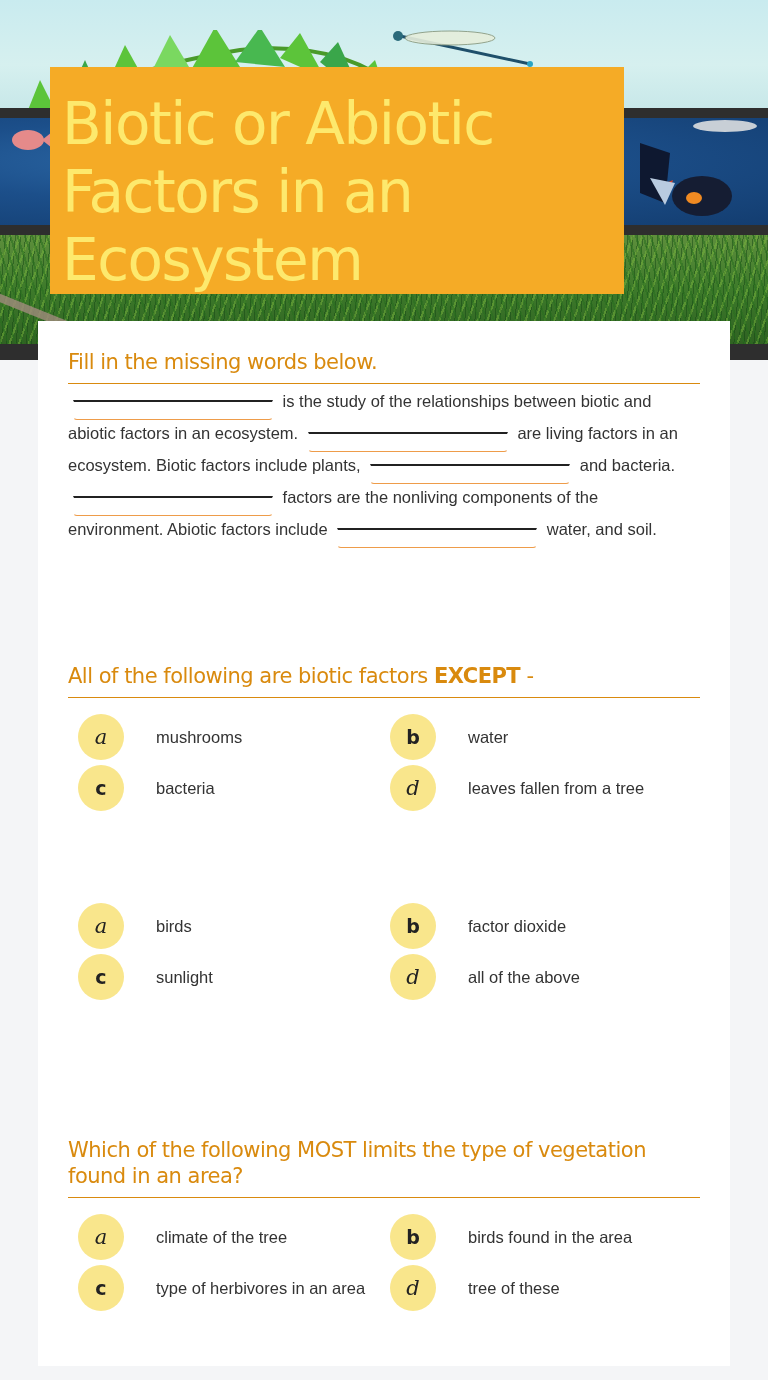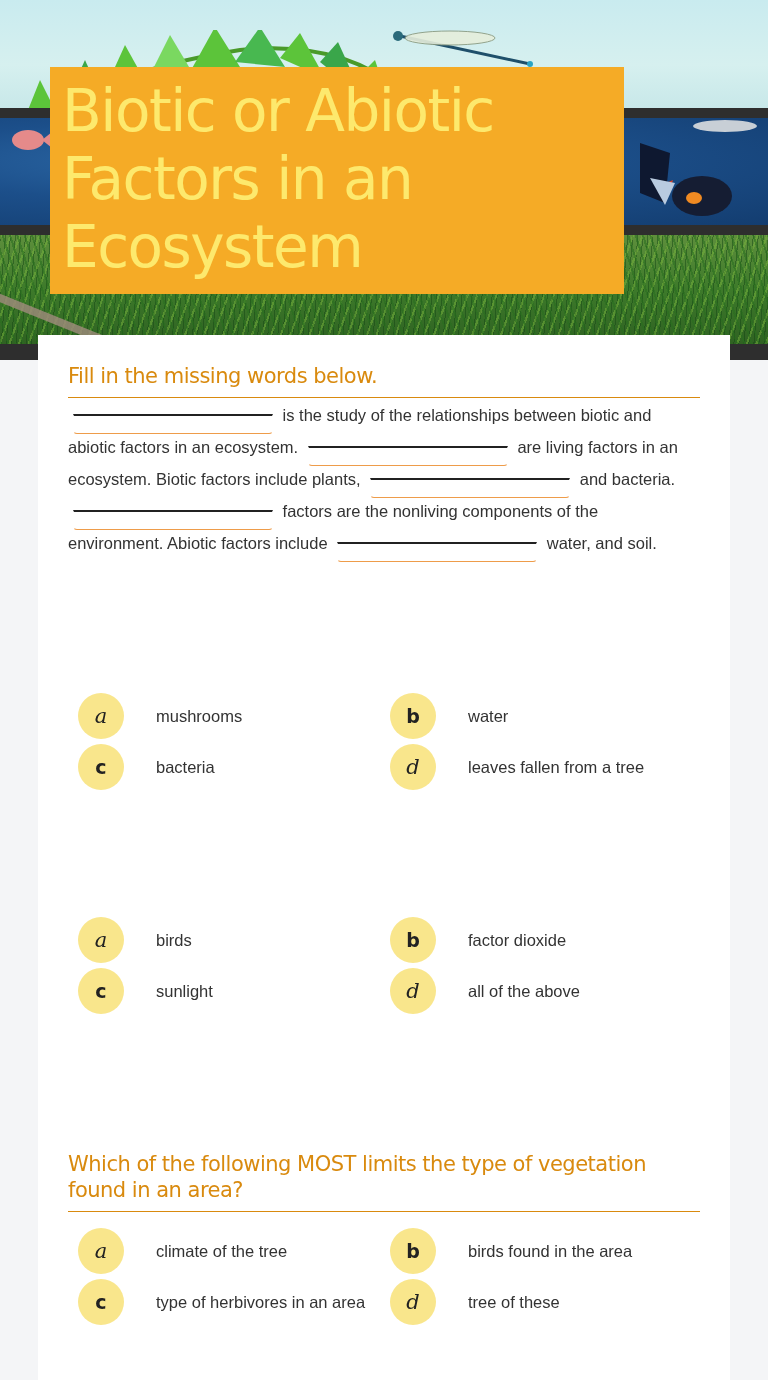--- a/index.html
+++ b/index.html
@@ -41,35 +41,35 @@
         linear-gradient(180deg, #5e8f3c 0%, #3d7a2a 50%, #2f6222 100%);
     }
     .branch {
       position: absolute; left: -10px; top: 290px; width: 180px; height: 8px;
       background: #9a8a78; transform: rotate(22deg); transform-origin: left center;
       border-radius: 4px; opacity: 0.85;
     }
     .title-box {
       position: absolute; left: 50px; top: 67px; width: 574px; height: 227px;
       background: #f5ab26;
-      padding: 10px 12px 0 12px;
+      padding: 23px 12px 0 12px;
     }
     .title-box h1 {
       font-family: "DejaVu Sans", sans-serif;
       font-weight: normal;
       font-size: 58px;
       line-height: 68px;
       color: #fde96d;
       letter-spacing: -1.5px;
       width: 520px;
     }
 
     
     .card {
-      position: absolute; left: 38px; top: 335px; width: 692px; height: 1045px;
+      position: absolute; left: 38px; top: 321px; width: 692px; height: 1045px;
       background: #ffffff;
     }
     .section { position: absolute; left: 30px; width: 632px; }
     .q-title {
       font-family: "DejaVu Sans", sans-serif;
       font-size: 21px; line-height: 26px;
       color: #d98a0e;
       letter-spacing: -0.5px;
       padding-bottom: 8px;
       border-bottom: 1px solid #d98a0e;
@@ -196,20 +196,21 @@
       <input class="blank" value="" style="">
       <span>and bacteria.</span>
       <input class="blank" value="" style="">
       <span>factors are the nonliving components of the environment. Abiotic factors include</span>
       <input class="blank" value="" style="">
       <span>water, and soil.</span>
     </div>
   </div>
 
   <div class="section" style="top:342px;">
+    <div class="q-title"><span>All of the following are biotic factors </span><b>EXCEPT</b><span> -</span></div>
     <div class="options">
       <div class="option">
           <span class="badge">a</span>
           <span class="opt-label">mushrooms</span>
         </div>
       <div class="option">
           <span class="badge upright">b</span>
           <span class="opt-label">water</span>
         </div>
       <div class="option">

